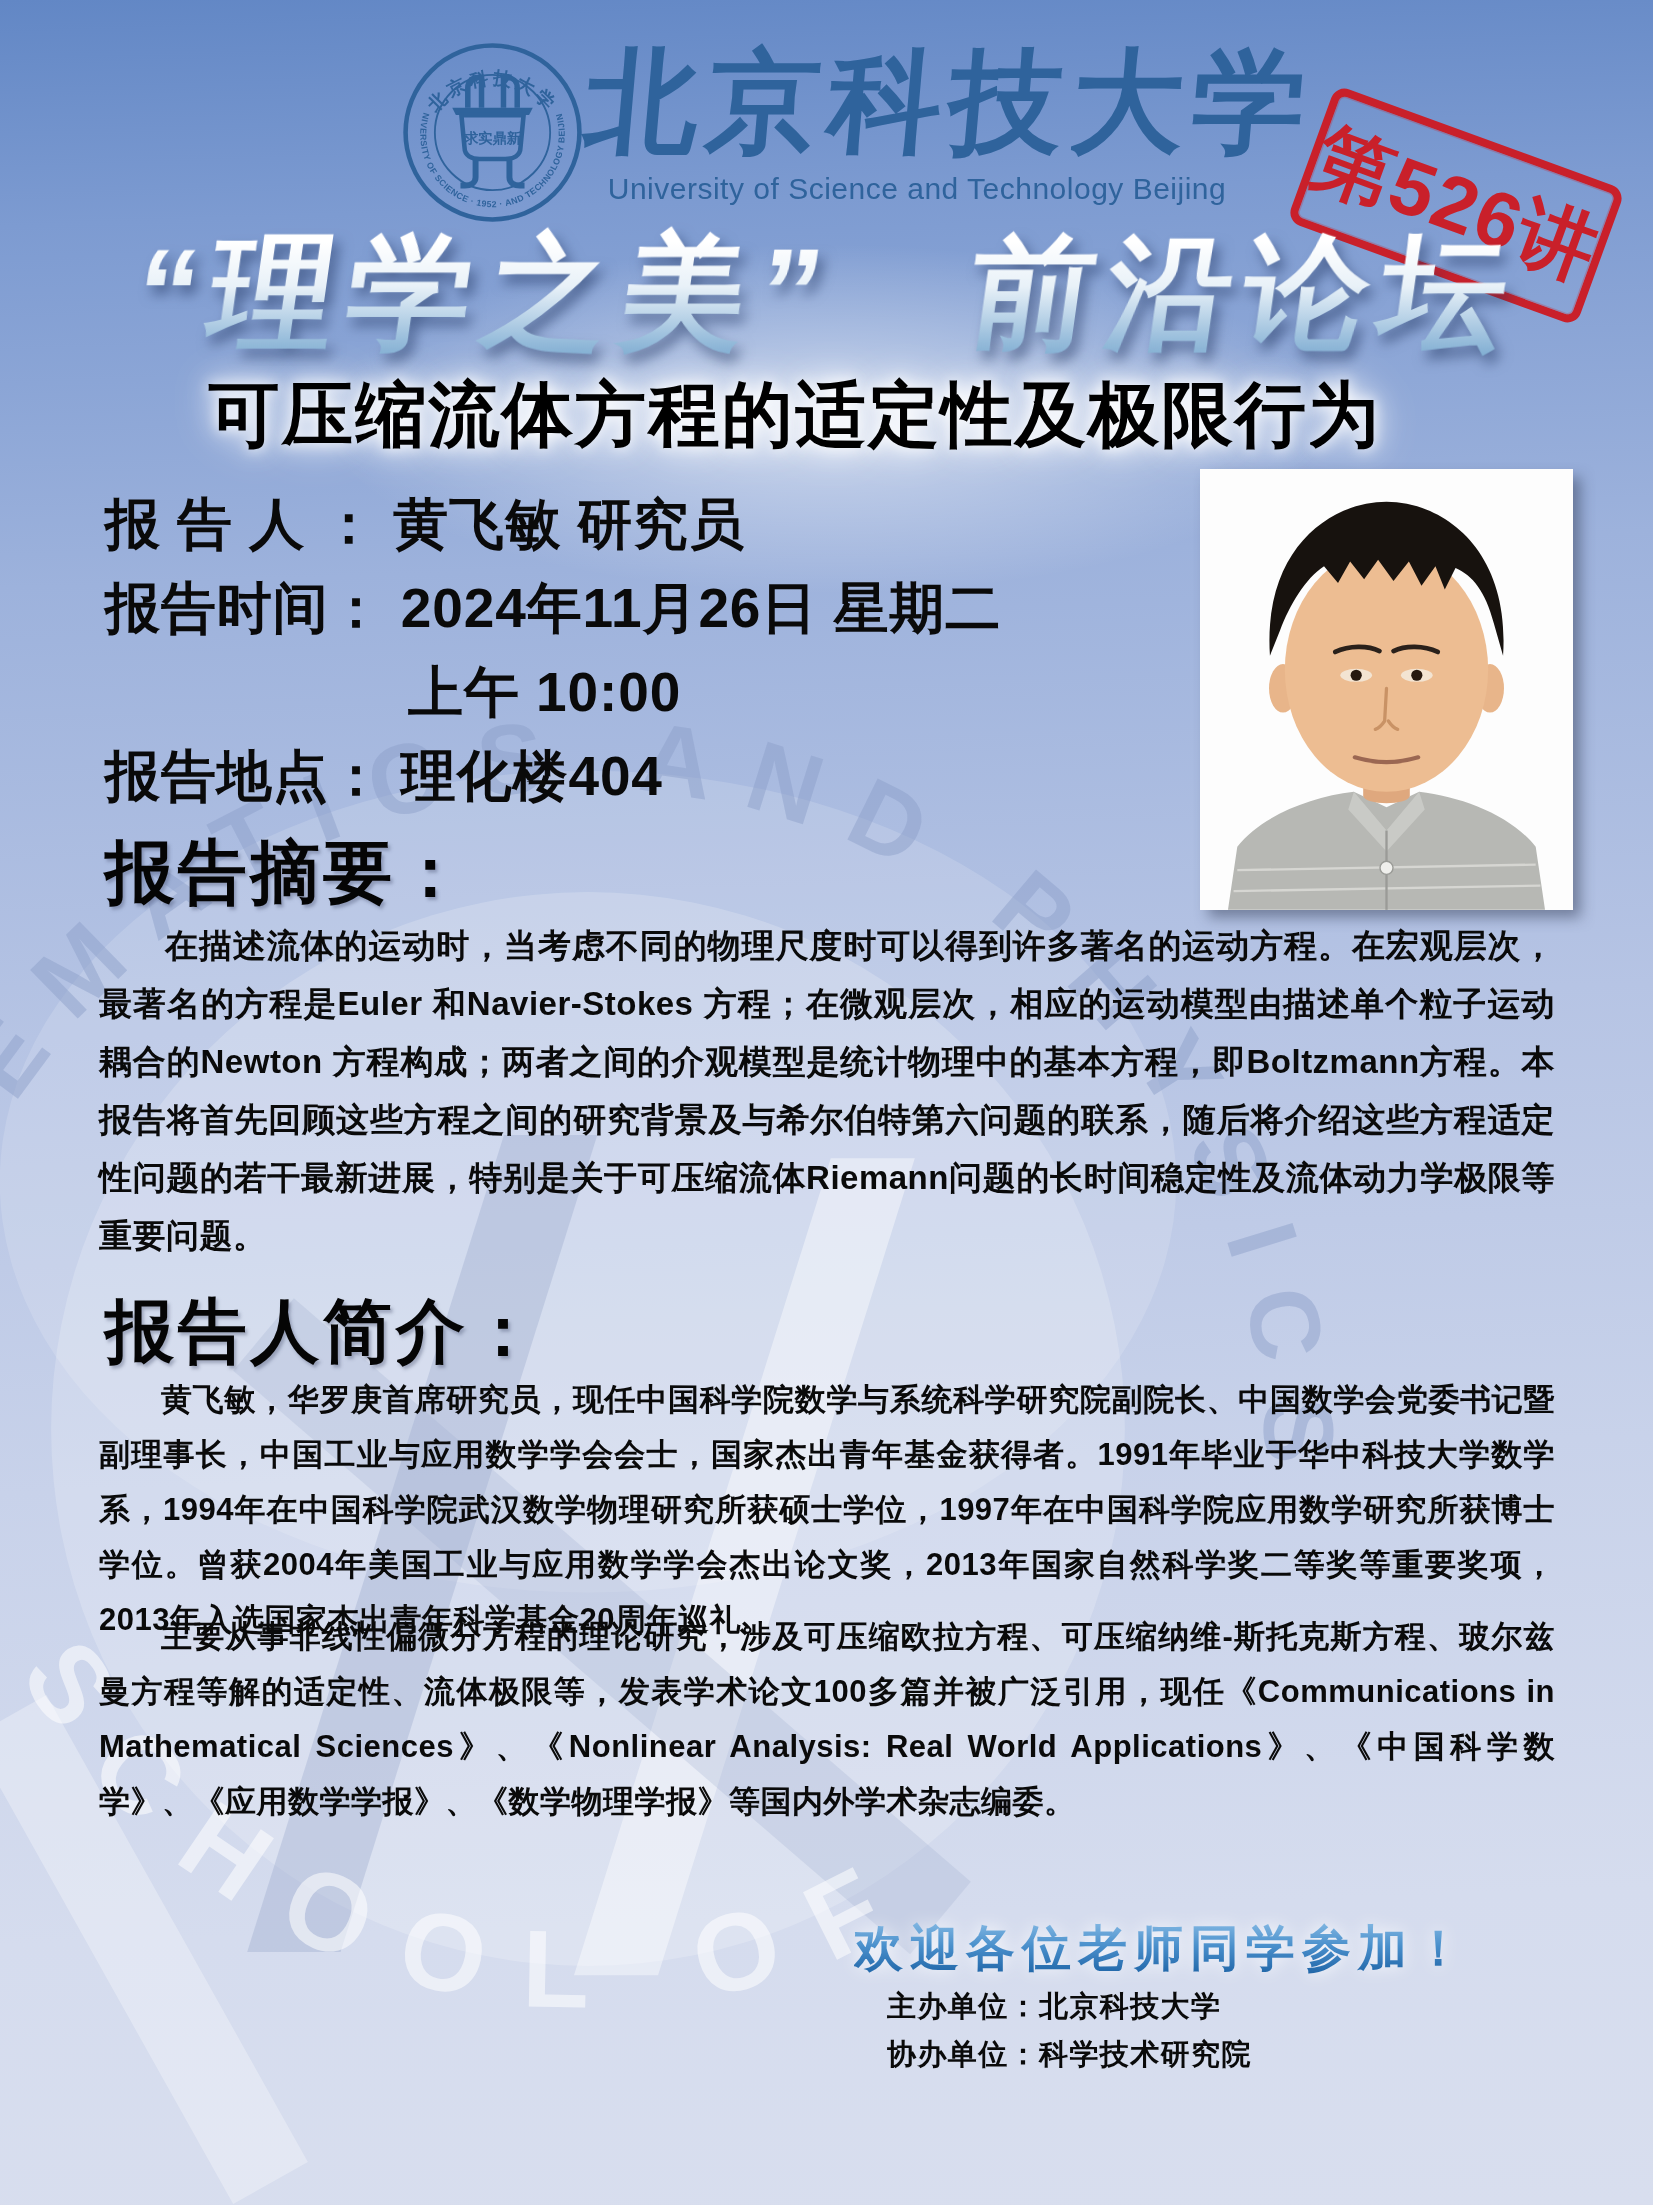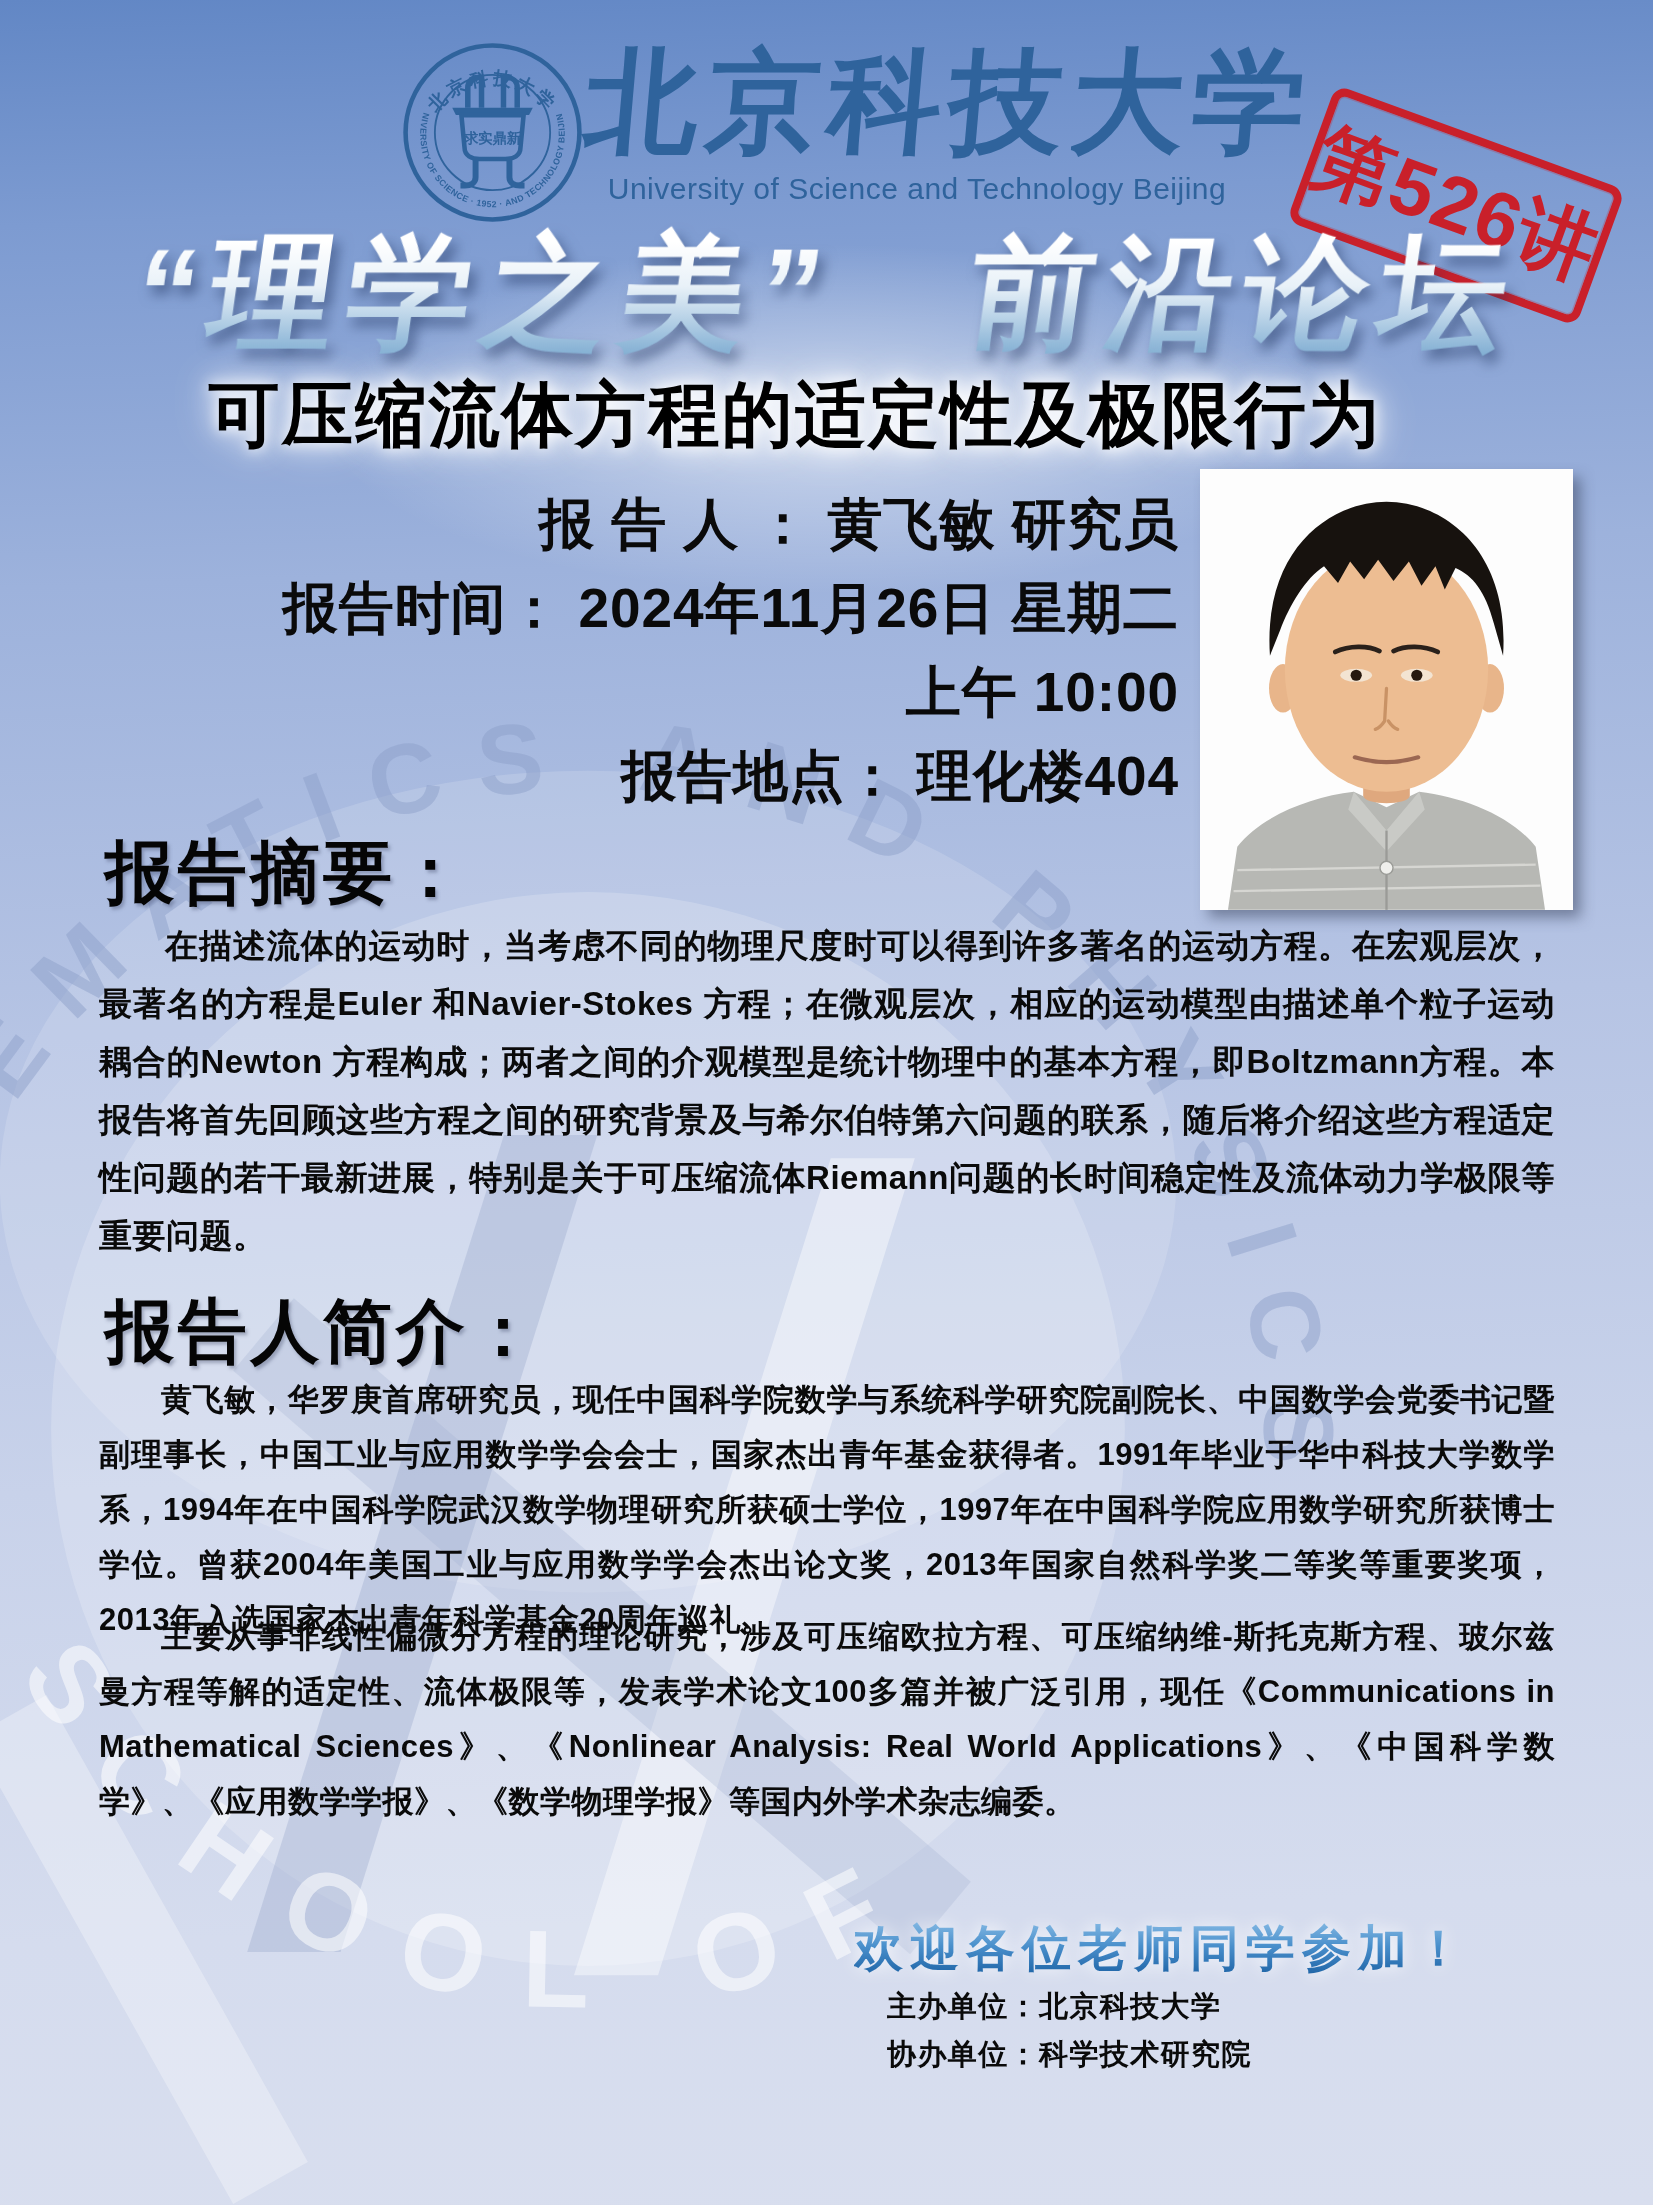--- a/index.html
+++ b/index.html
@@ -39,21 +39,21 @@
     transform:skewX(-8deg);
     filter:drop-shadow(7.5px 9.3px 6.5px rgba(25,45,90,.5));
   }
   
   #lecture-title{
     position:absolute;left:0;top:368px;width:1590px;text-align:center;
     font-size:71px;font-weight:900;color:#000;letter-spacing:2.3px;white-space:nowrap;
     text-shadow:0 0 14px #fff,0 0 28px #fff,0 0 44px rgba(255,255,255,.85);
   }
   
-  #info{position:absolute;left:105px;top:482px;width:1074px;color:#0a0a0a;text-align:right;}
+  #info{position:absolute;left:105px;top:482px;width:1074px;color:#0a0a0a;}
   #info .line{font-size:55px;font-weight:700;line-height:84px;letter-spacing:0.9px;white-space:nowrap;}
   #info .indent{padding-left:303px;}
   
   #speaker-photo{
     position:absolute;left:1200px;top:469px;width:373px;height:441px;background:#fff;
     box-shadow:7.5px 8.4px 13px rgba(50,60,85,.5);
   }
   #speaker-photo svg{display:block;width:100%;height:100%;}
   
   .section-heading{

